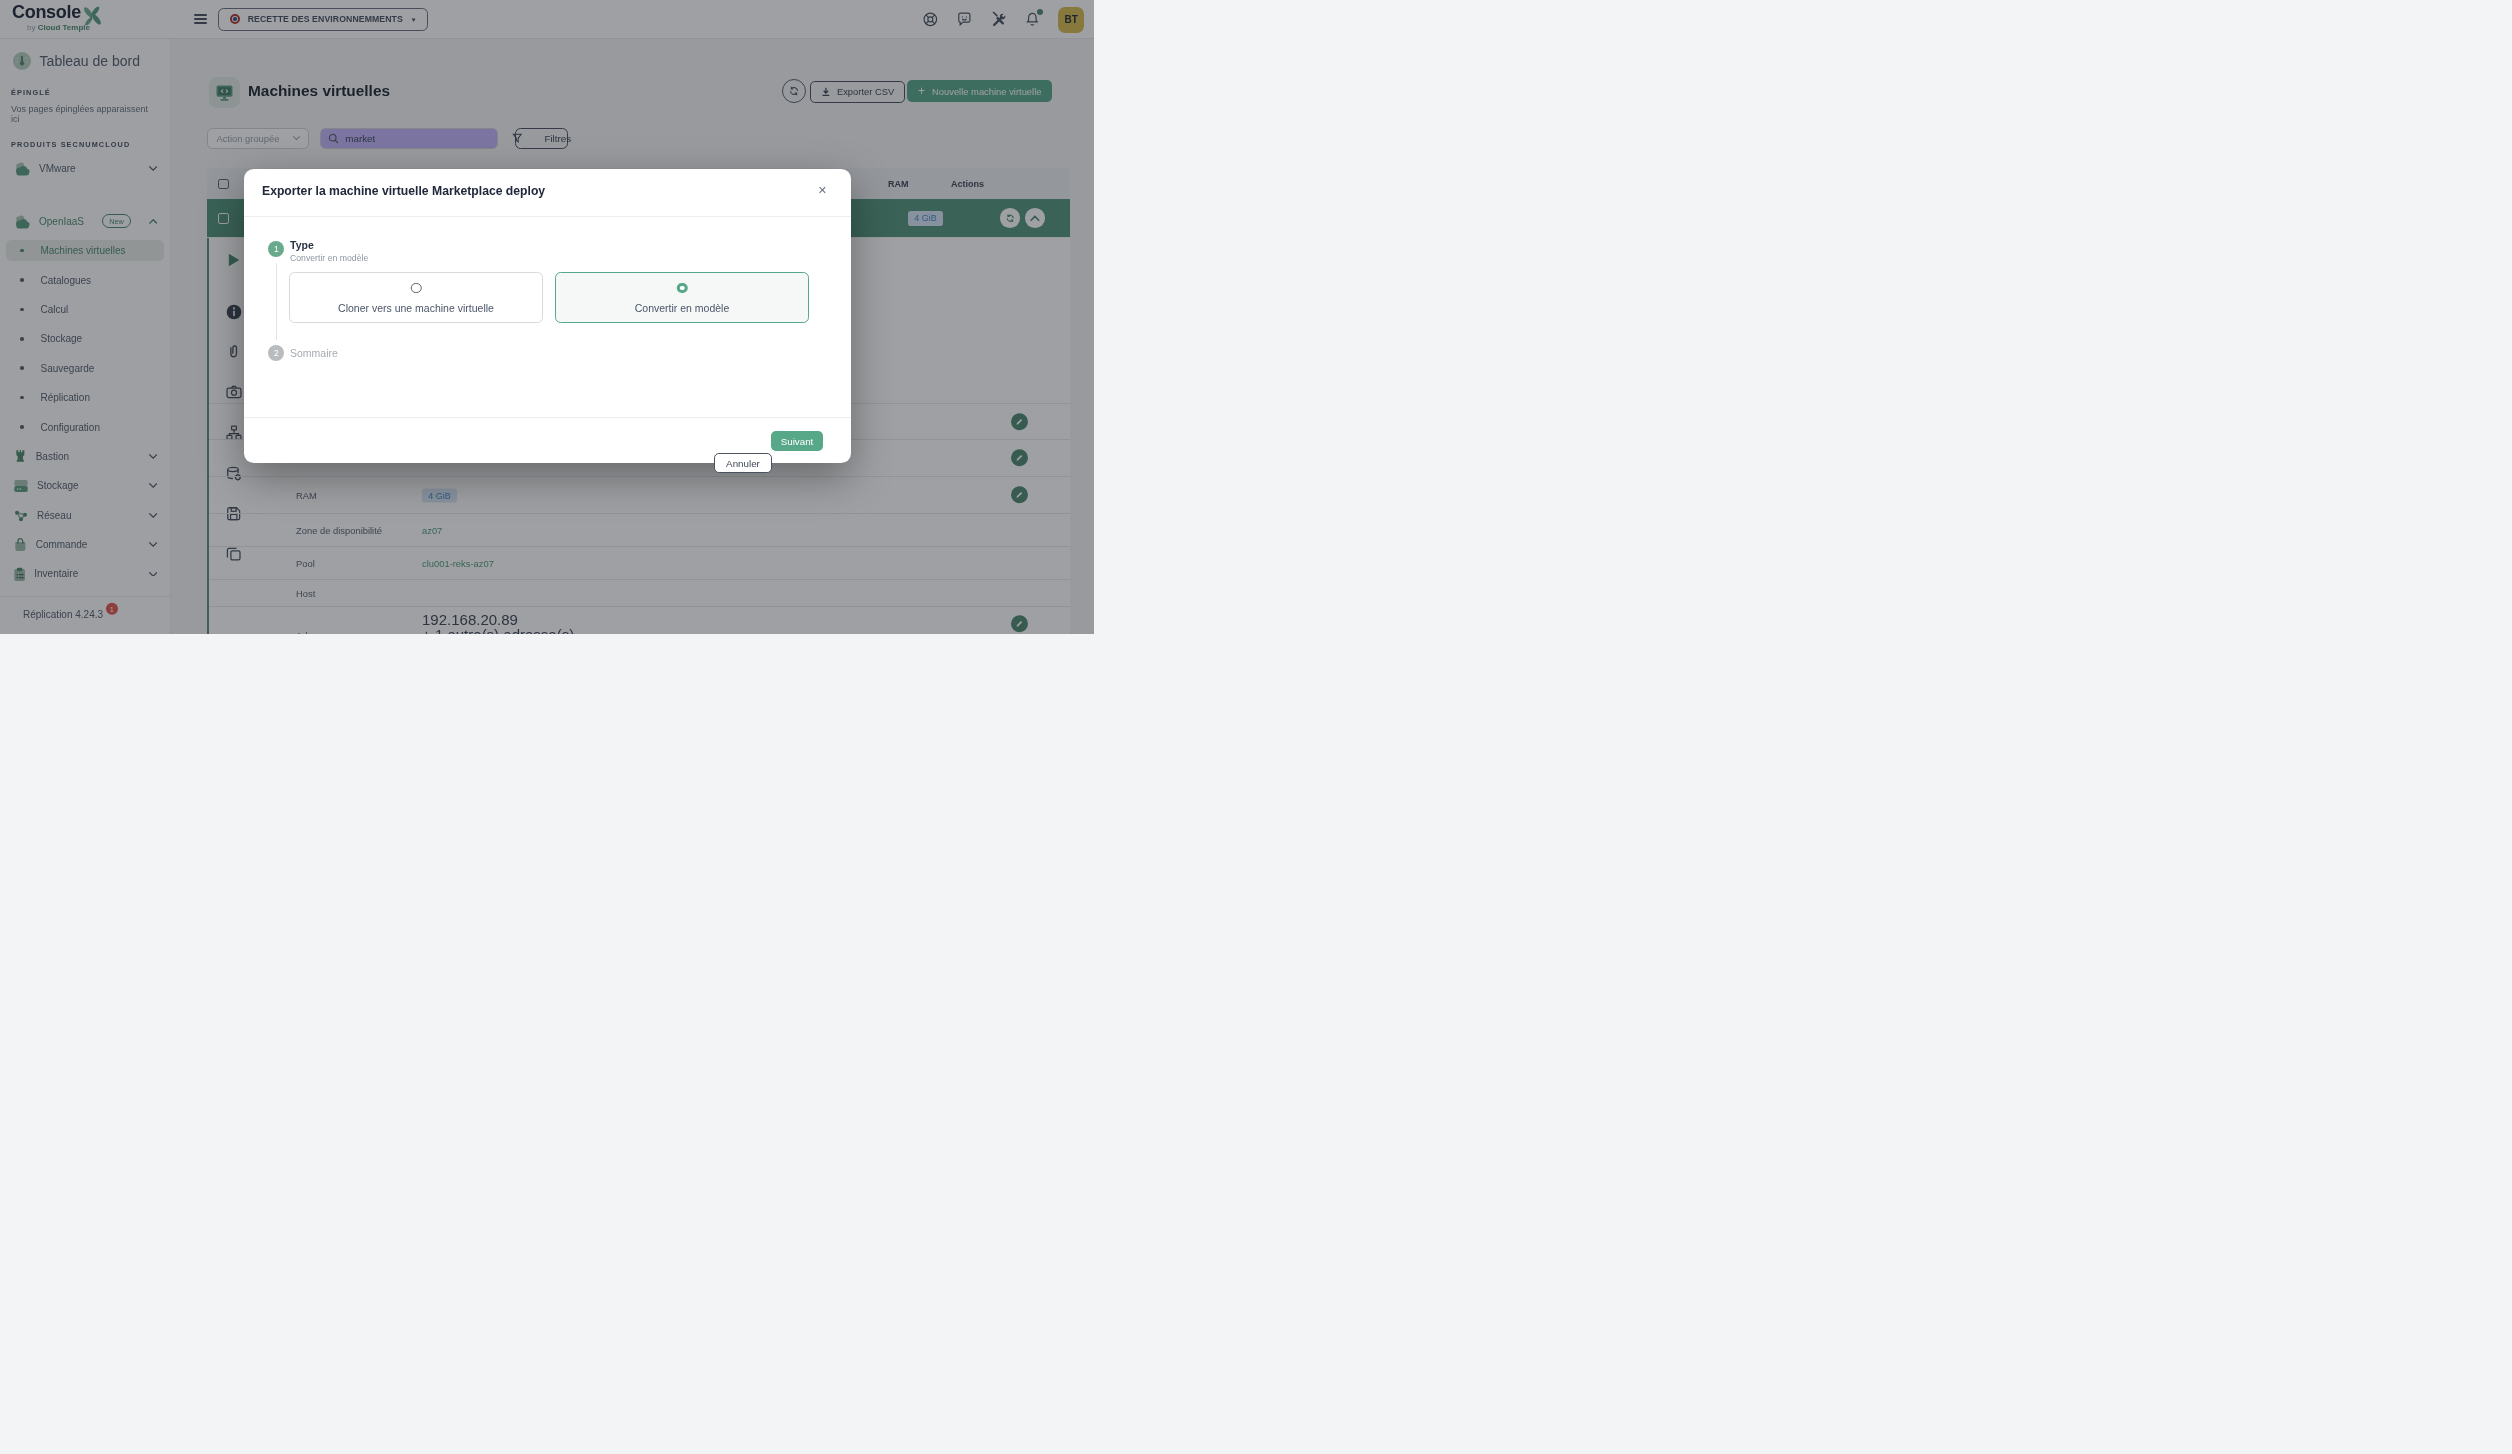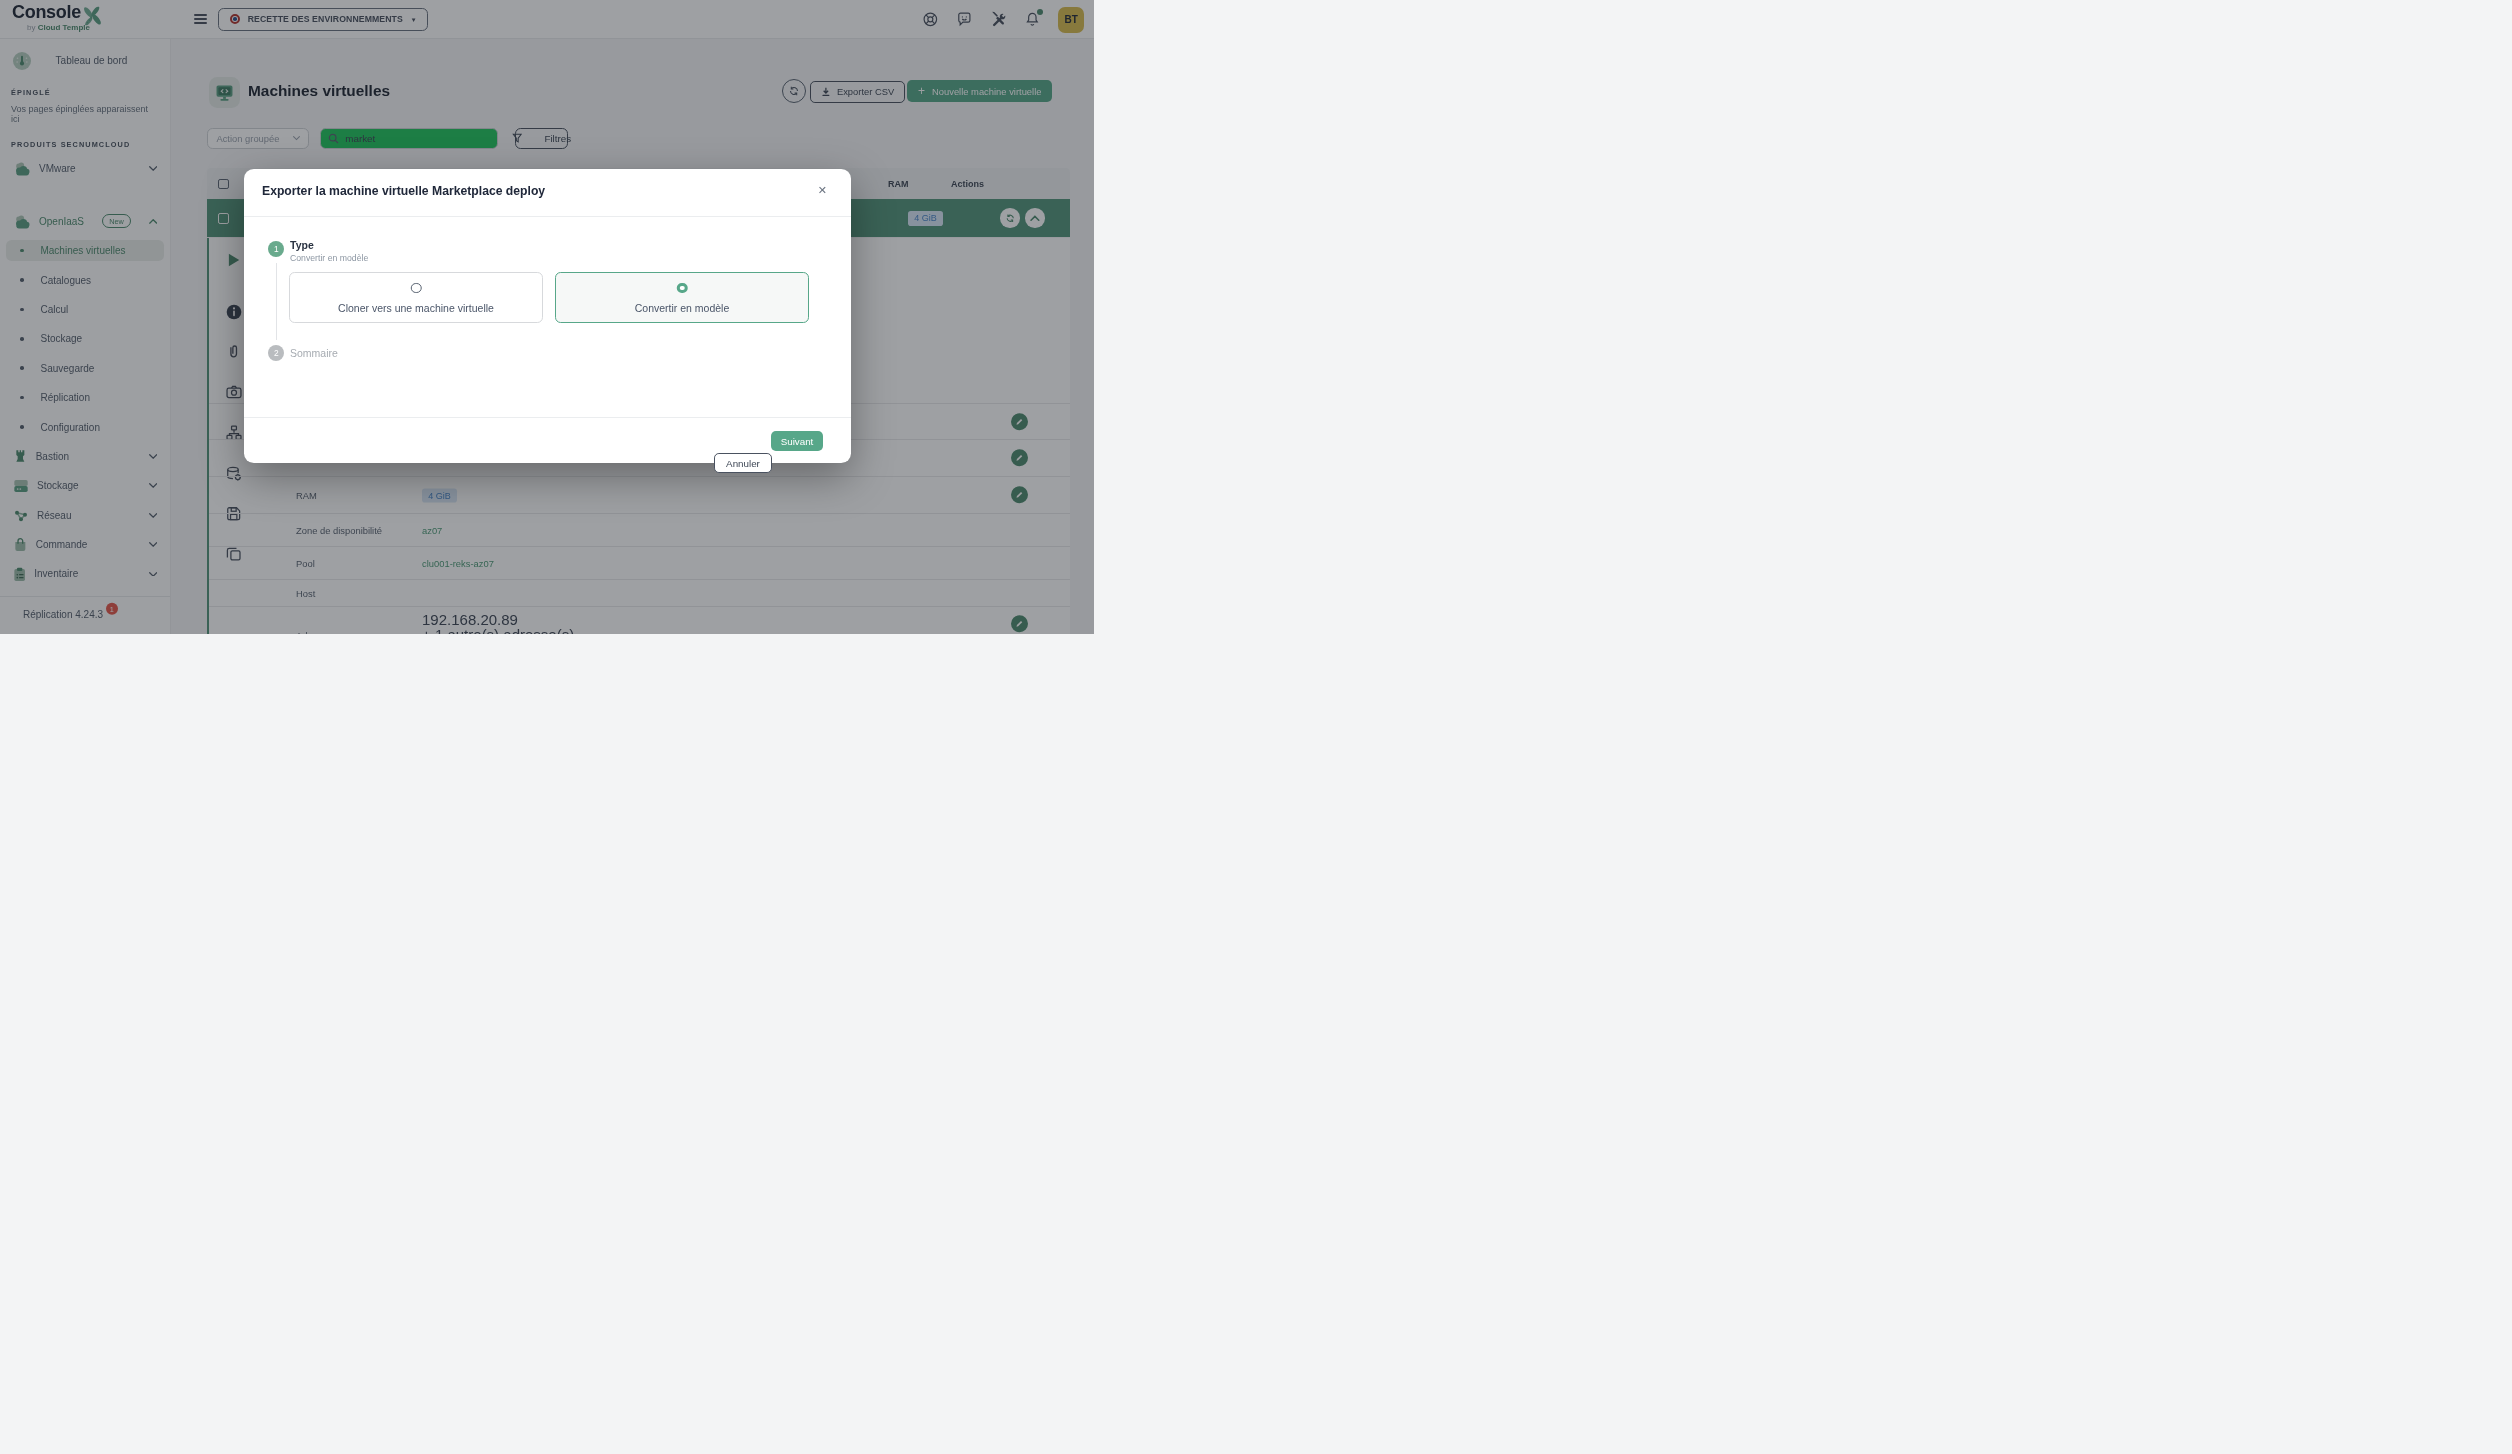--- a/index.html
+++ b/index.html
@@ -23,21 +23,21 @@
   .cocarde{width:10.5px;height:10.5px;border-radius:50%;border:2.2px solid #b23530;background:#fff;display:flex;align-items:center;justify-content:center;}
   .cocarde i{width:3.5px;height:3.5px;border-radius:50%;background:#2c4f8a;}
   .env-caret{font-size:6.3px;color:#4a5260;}
   .top-icons{position:absolute;right:9.8px;top:0;height:39px;display:flex;align-items:center;gap:17.4px;}
   .tico{width:16.7px;height:16.7px;position:relative;cursor:pointer;}
   .dot{position:absolute;right:-2.1px;top:-2.1px;width:6.3px;height:6.3px;border-radius:50%;background:#4e8a6e;}
   .avatar{width:26px;height:26px;border-radius:7px;background:var(--avatar-bg,#d8bc50);display:flex;align-items:center;justify-content:center;font-weight:700;font-size:10px;color:#232b39;cursor:pointer;}
 
   
   .sidebar{position:absolute;top:39px;left:0;width:171px;bottom:0;background:#fdfdfd;border-right:0.7px solid #ededee;z-index:1;overflow:hidden;padding-top:11px;}
-  .s-item{display:flex;align-items:center;gap:25px;height:21px;margin:0 5.6px;padding:0 7px;font-size:10px;color:#555f6d;border-radius:5.6px;cursor:pointer;}
+  .s-item{display:flex;align-items:center;gap:9px;height:21px;margin:0 5.6px;padding:0 7px;font-size:14px;color:#555f6d;border-radius:5.6px;cursor:pointer;}
   .s-label{font-size:7.3px;font-weight:700;letter-spacing:1.1px;color:#49525f;margin:16.7px 11px 2.8px;}
   .s-hint{font-size:9px;color:#67727f;margin:7px 11px 1.4px;}
   .g-item{display:flex;align-items:center;gap:8.4px;height:21px;margin:8.4px 5.6px 0;padding:0 7px;font-size:10px;color:#555f6d;cursor:pointer;}
   .g-item .chev{margin-left:auto;}
   .g-green{color:#4e8a6e;margin-top:32px;}
   .pill{border:0.9px solid #4e8a6e;color:#4e8a6e;font-size:7.3px;border-radius:697px;padding:1.4px 6.3px;margin-left:auto;}
   .sub{display:flex;align-items:center;gap:16.7px;height:21px;margin:8.4px 5.6px 0;padding:0 7px 0 14.7px;font-size:10px;color:#555f6d;border-radius:5.6px;cursor:pointer;}
   .sub .b{width:3.5px;height:3.5px;border-radius:50%;background:#555f6d;flex:none;}
   .sub.sel{background:#e9ece9;color:#4e8a6e;}
   .sub.sel .b{background:#4e8a6e;}
@@ -47,21 +47,21 @@
 
   
   .main{position:absolute;left:171px;top:39px;right:0;bottom:0;background:#f4f5f6;}
   .title-icon{position:absolute;left:38px;top:38px;width:31px;height:31px;border-radius:8.4px;background:#e3e9e5;display:flex;align-items:center;justify-content:center;}
   .page-title{position:absolute;left:77px;top:43px;font-size:15.4px;font-weight:800;color:#1f2633;}
   .refresh-btn{position:absolute;left:611px;top:40px;width:24px;height:24px;border-radius:50%;border:1px solid #5a6472;background:transparent;display:flex;align-items:center;justify-content:center;cursor:pointer;}
   .csv-btn{position:absolute;left:639px;top:42px;height:21.6px;padding:0 9.8px;border:1px solid #4a5260;border-radius:4.9px;background:transparent;display:flex;align-items:center;gap:6.3px;font-size:9.4px;color:#3f4856;cursor:pointer;}
   .newvm-btn{position:absolute;left:736px;top:41px;height:22px;padding:0 11px;border:none;border-radius:4.9px;background:var(--accent,#57a789);display:flex;align-items:center;gap:7px;font-size:9.4px;color:#fff;cursor:pointer;}
   .newvm-btn .plus{font-size:12px;font-weight:400;}
   .bulk-select{position:absolute;left:36px;top:89px;width:102px;height:21px;border:0.7px solid #cfd2d6;border-radius:5.6px;background:#fff;display:flex;align-items:center;justify-content:space-between;padding:0 8.4px;font-size:9.4px;color:#9aa2ad;cursor:default;}
-  .search-box{position:absolute;left:149px;top:89px;width:178px;height:21px;border:0.7px solid #cfd2d6;border-radius:5.6px;background:#22c55e;display:flex;align-items:center;gap:6.3px;padding:0 7px;}
+  .search-box{position:absolute;left:149px;top:89px;width:178px;height:21px;border:0.7px solid #cfd2d6;border-radius:5.6px;background:#c4b5fd;display:flex;align-items:center;gap:6.3px;padding:0 7px;}
   .search-box input{border:none;outline:none;font-size:9.8px;color:#3f4856;width:100%;font-family:inherit;background:transparent;}
   .filter-btn{position:absolute;left:344px;top:89px;width:53px;height:21px;border:1px solid #4a5260;border-radius:5.6px;background:transparent;display:flex;align-items:center;justify-content:center;gap:22px;font-size:9.8px;color:#3f4856;cursor:pointer;}
 
   .card{position:absolute;left:36px;top:129px;width:863px;bottom:0;overflow:hidden;}
   .thead{position:absolute;left:0;top:0;right:0;height:31px;background:#eef0f2;border-radius:4.2px 4.2px 0 0;}
   .th{position:absolute;font-size:9px;font-weight:700;color:#3f4856;top:10.5px;}
   .cb{position:absolute;left:11px;top:10.5px;width:10.5px;height:10.5px;border:1.4px solid #5a6472;border-radius:2.1px;cursor:pointer;}
   .vmrow{position:absolute;left:0;top:31px;right:0;height:38px;background:var(--row-green,#53947b);}
   .vmrow .cb{border-color:#fff;top:14px;}
   .ram-badge{position:absolute;left:701px;top:12px;height:14.7px;padding:0 6.3px;border-radius:2.8px;background:var(--badge-bg,#d9e7f6);color:var(--badge-text,#4a86c9);font-size:9px;display:flex;align-items:center;}

